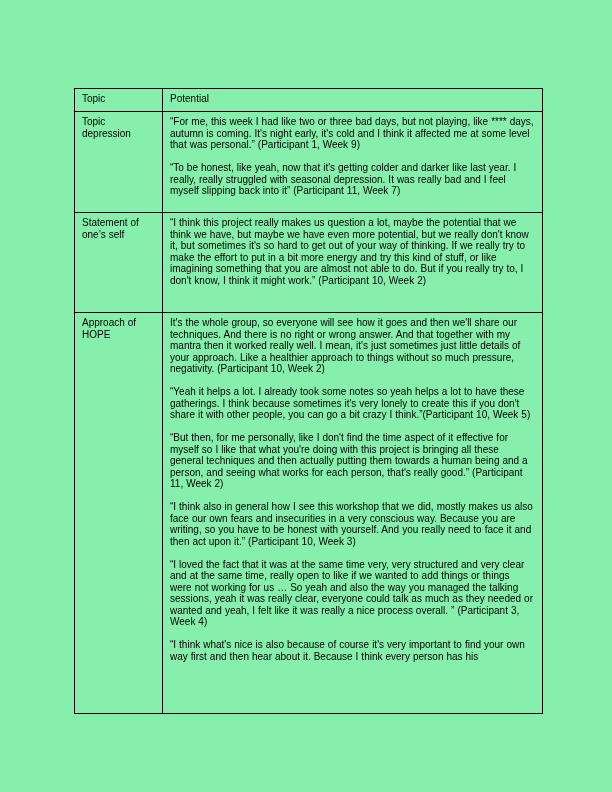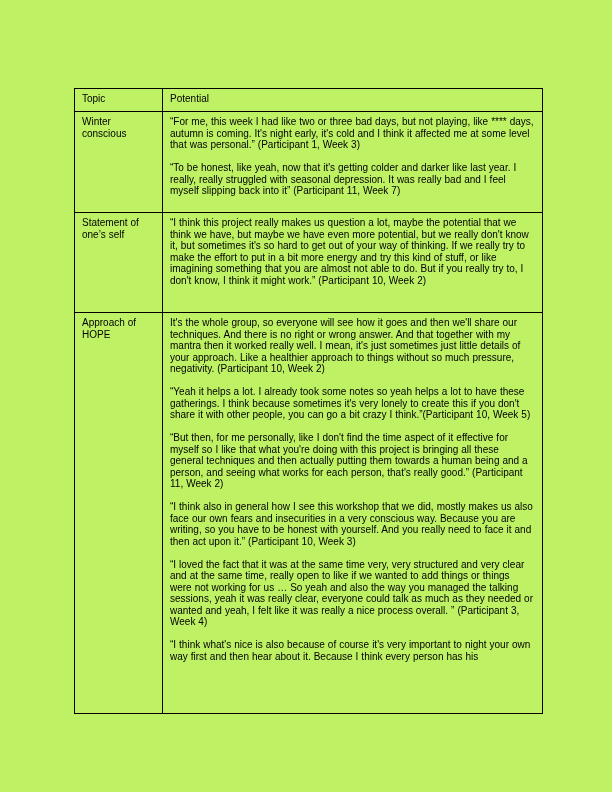--- a/index.html
+++ b/index.html
@@ -4,21 +4,21 @@
 <style>
   html, body {
     margin: 0;
     padding: 0;
     background: #ffffff;
   }
   .page {
     position: relative;
     width: 612px;
     height: 792px;
-    background: #bef264;
+    background: #86efac;
     overflow: hidden;
     font-family: "Liberation Sans", sans-serif;
     color: #000000;
   }
   table.topic-table {
     position: absolute;
     left: 74px;
     top: 88px;
     width: 468px;
     border-collapse: collapse;
@@ -59,38 +59,38 @@
       <col class="col-statement">
     </colgroup>
     <thead>
       <tr class="header-row">
         <th>Topic</th>
         <th>Potential</th>
       </tr>
     </thead>
     <tbody>
       <tr class="row-0">
-        <td class="topic-cell">Winter conscious</td>
+        <td class="topic-cell">Topic depression</td>
         <td class="statement-cell">
-          <p>“For me, this week I had like two or three bad days, but not playing, like **** days, autumn is coming. It's night early, it's cold and I think it affected me at some level that was personal.” (Participant 1, Week 3)</p>
+          <p>“For me, this week I had like two or three bad days, but not playing, like **** days, autumn is coming. It's night early, it's cold and I think it affected me at some level that was personal.” (Participant 1, Week 9)</p>
           <p>“To be honest, like yeah, now that it's getting colder and darker like last year. I really, really struggled with seasonal depression. It was really bad and I feel myself slipping back into it” (Participant 11, Week 7)</p>
         </td>
       </tr>
       <tr class="row-1">
         <td class="topic-cell">Statement of one’s self</td>
         <td class="statement-cell">
           <p>“I think this project really makes us question a lot, maybe the potential that we think we have, but maybe we have even more potential, but we really don't know it, but sometimes it's so hard to get out of your way of thinking. If we really try to make the effort to put in a bit more energy and try this kind of stuff, or like imagining something that you are almost not able to do. But if you really try to, I don't know, I think it might work.” (Participant 10, Week 2)</p>
         </td>
       </tr>
       <tr class="row-2">
         <td class="topic-cell">Approach of HOPE</td>
         <td class="statement-cell">
           <p>It's the whole group, so everyone will see how it goes and then we'll share our techniques. And there is no right or wrong answer. And that together with my mantra then it worked really well. I mean, it's just sometimes just little details of your approach. Like a healthier approach to things without so much pressure, negativity. (Participant 10, Week 2)</p>
           <p>“Yeah it helps a lot. I already took some notes so yeah helps a lot to have these gatherings. I think because sometimes it's very lonely to create this if you don't share it with other people, you can go a bit crazy I think.”(Participant 10, Week 5)</p>
           <p>“But then, for me personally, like I don't find the time aspect of it effective for myself so I like that what you're doing with this project is bringing all these general techniques and then actually putting them towards a human being and a person, and seeing what works for each person, that's really good.” (Participant 11, Week 2)</p>
           <p>“I think also in general how I see this workshop that we did, mostly makes us also face our own fears and insecurities in a very conscious way. Because you are writing, so you have to be honest with yourself. And you really need to face it and then act upon it.” (Participant 10, Week 3)</p>
           <p>“I loved the fact that it was at the same time very, very structured and very clear and at the same time, really open to like if we wanted to add things or things were not working for us … So yeah and also the way you managed the talking sessions, yeah it was really clear, everyone could talk as much as they needed or wanted and yeah, I felt like it was really a nice process overall. ” (Participant 3, Week 4)</p>
-          <p>“I think what's nice is also because of course it's very important to night your own way first and then hear about it. Because I think every person has his</p>
+          <p>“I think what's nice is also because of course it's very important to find your own way first and then hear about it. Because I think every person has his</p>
         </td>
       </tr>
     </tbody>
   </table>
 </div>
 
 </body></html>

